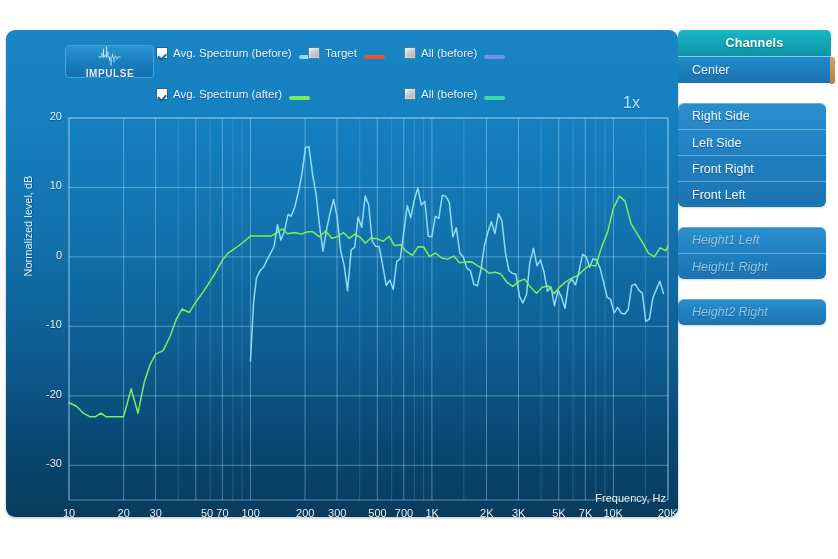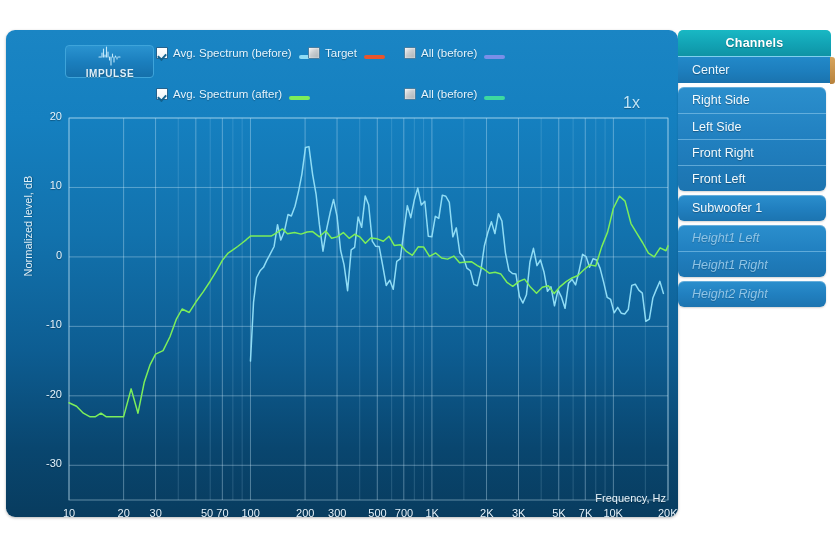--- a/index.html
+++ b/index.html
@@ -146,21 +146,21 @@
     cursor: pointer;
   }
   .ch-selected::after {
     content: "";
     position: absolute; right: -4px; top: 0;
     width: 5px; height: 27px;
     background: linear-gradient(180deg,#d8a45c 0%, #b8823c 100%);
     border-radius: 0 3px 3px 0;
   }
   .ch-group {
-    margin-top: 4px;
+    margin-top: 20px;
     width: 148px;
     border-radius: 6px;
     background: linear-gradient(180deg,#2b8fcd 0%, #2180c0 50%, #1c74b0 100%);
     box-shadow: inset 0 1px 0 rgba(255,255,255,.28), 0 1px 2px rgba(0,0,0,.18);
     overflow: hidden;
   }
   .ch-item {
     height: 26px;
     display: flex; align-items: center;
     padding-left: 14px;
@@ -318,23 +318,20 @@
     <div class="ch-header">Channels</div>
     <div class="ch-selected">Center</div>
     <div id="ch-groups">
         <div class="ch-group">
           <div class="ch-item">Right Side</div>
           <div class="ch-item">Left Side</div>
           <div class="ch-item">Front Right</div>
           <div class="ch-item">Front Left</div>
         </div>
         <div class="ch-group">
-          <div class="ch-item">Subwoofer 1</div>
-        </div>
-        <div class="ch-group">
           <div class="ch-item disabled">Height1 Left</div>
           <div class="ch-item disabled">Height1 Right</div>
         </div>
         <div class="ch-group">
           <div class="ch-item disabled">Height2 Right</div>
         </div>
       </div>
   </div>
 
 </div>

